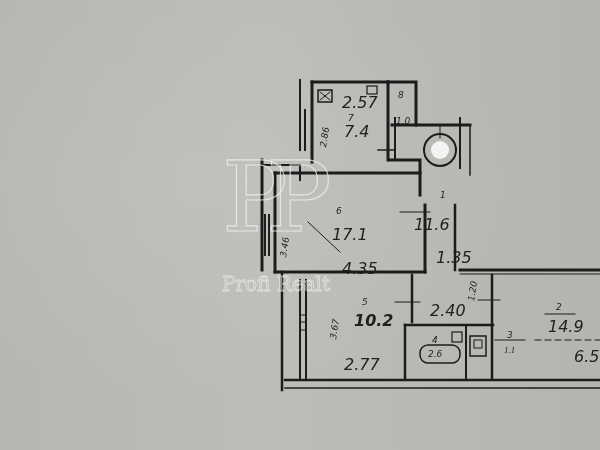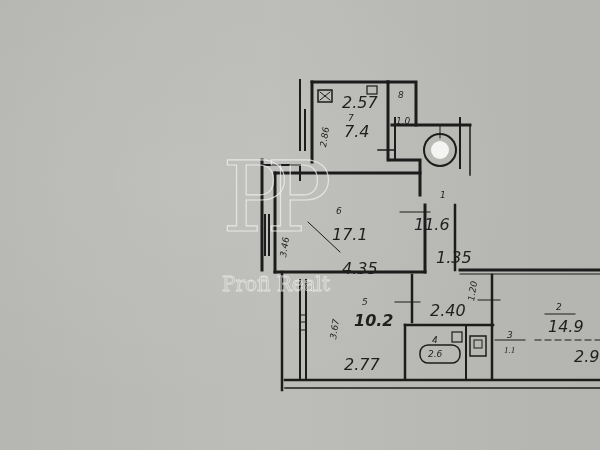--- a/index.html
+++ b/index.html
@@ -132,13 +132,13 @@
 <div class="lbl area" style="left:344px;top:360px;">2.77</div>
 
 <div class="lbl num" style="left:432px;top:335px;">4</div>
 <div class="lbl num" style="left:428px;top:349px;">2.6</div>
 
 <div class="lbl num" style="left:507px;top:330px;">3</div>
 <div class="lbl num" style="left:504px;top:345px;font-family:Liberation Serif, serif;">1.1</div>
 
 <div class="lbl num" style="left:556px;top:302px;">2</div>
 <div class="lbl area" style="left:548px;top:322px;">14.9</div>
-<div class="lbl area" style="left:574px;top:352px;">2.9</div>
+<div class="lbl area" style="left:574px;top:352px;">6.5</div>
 
 </body></html>

